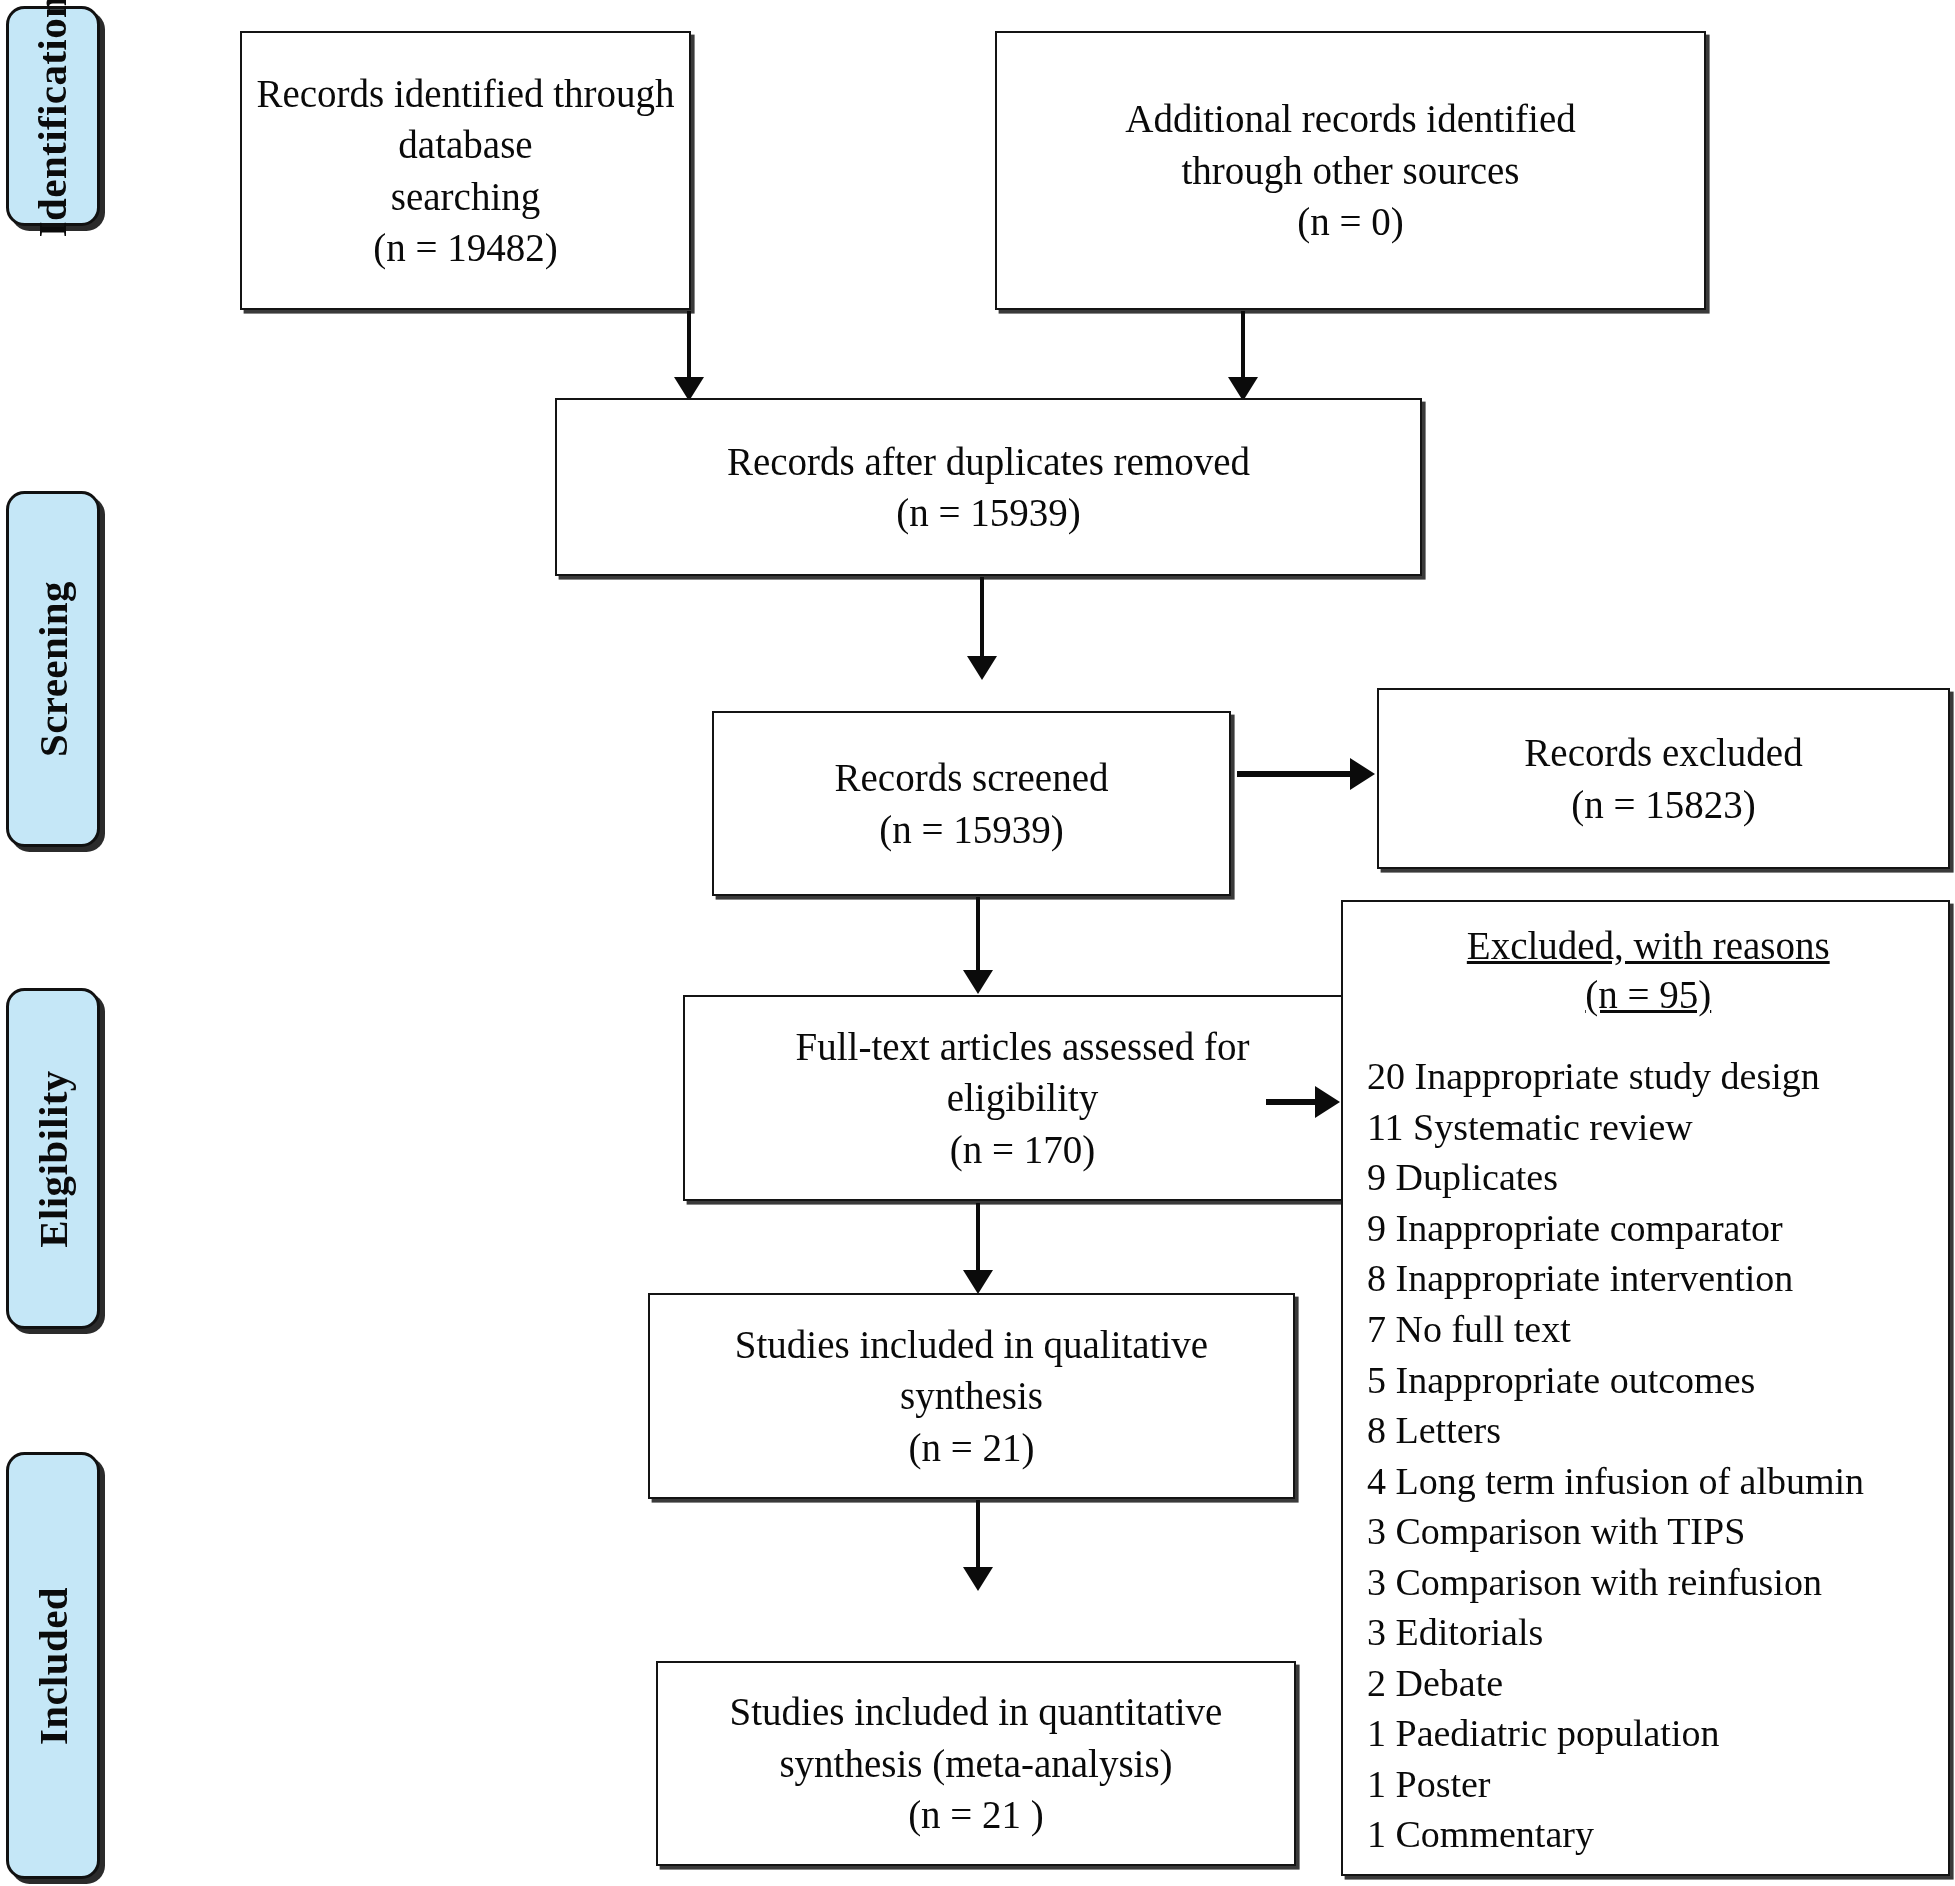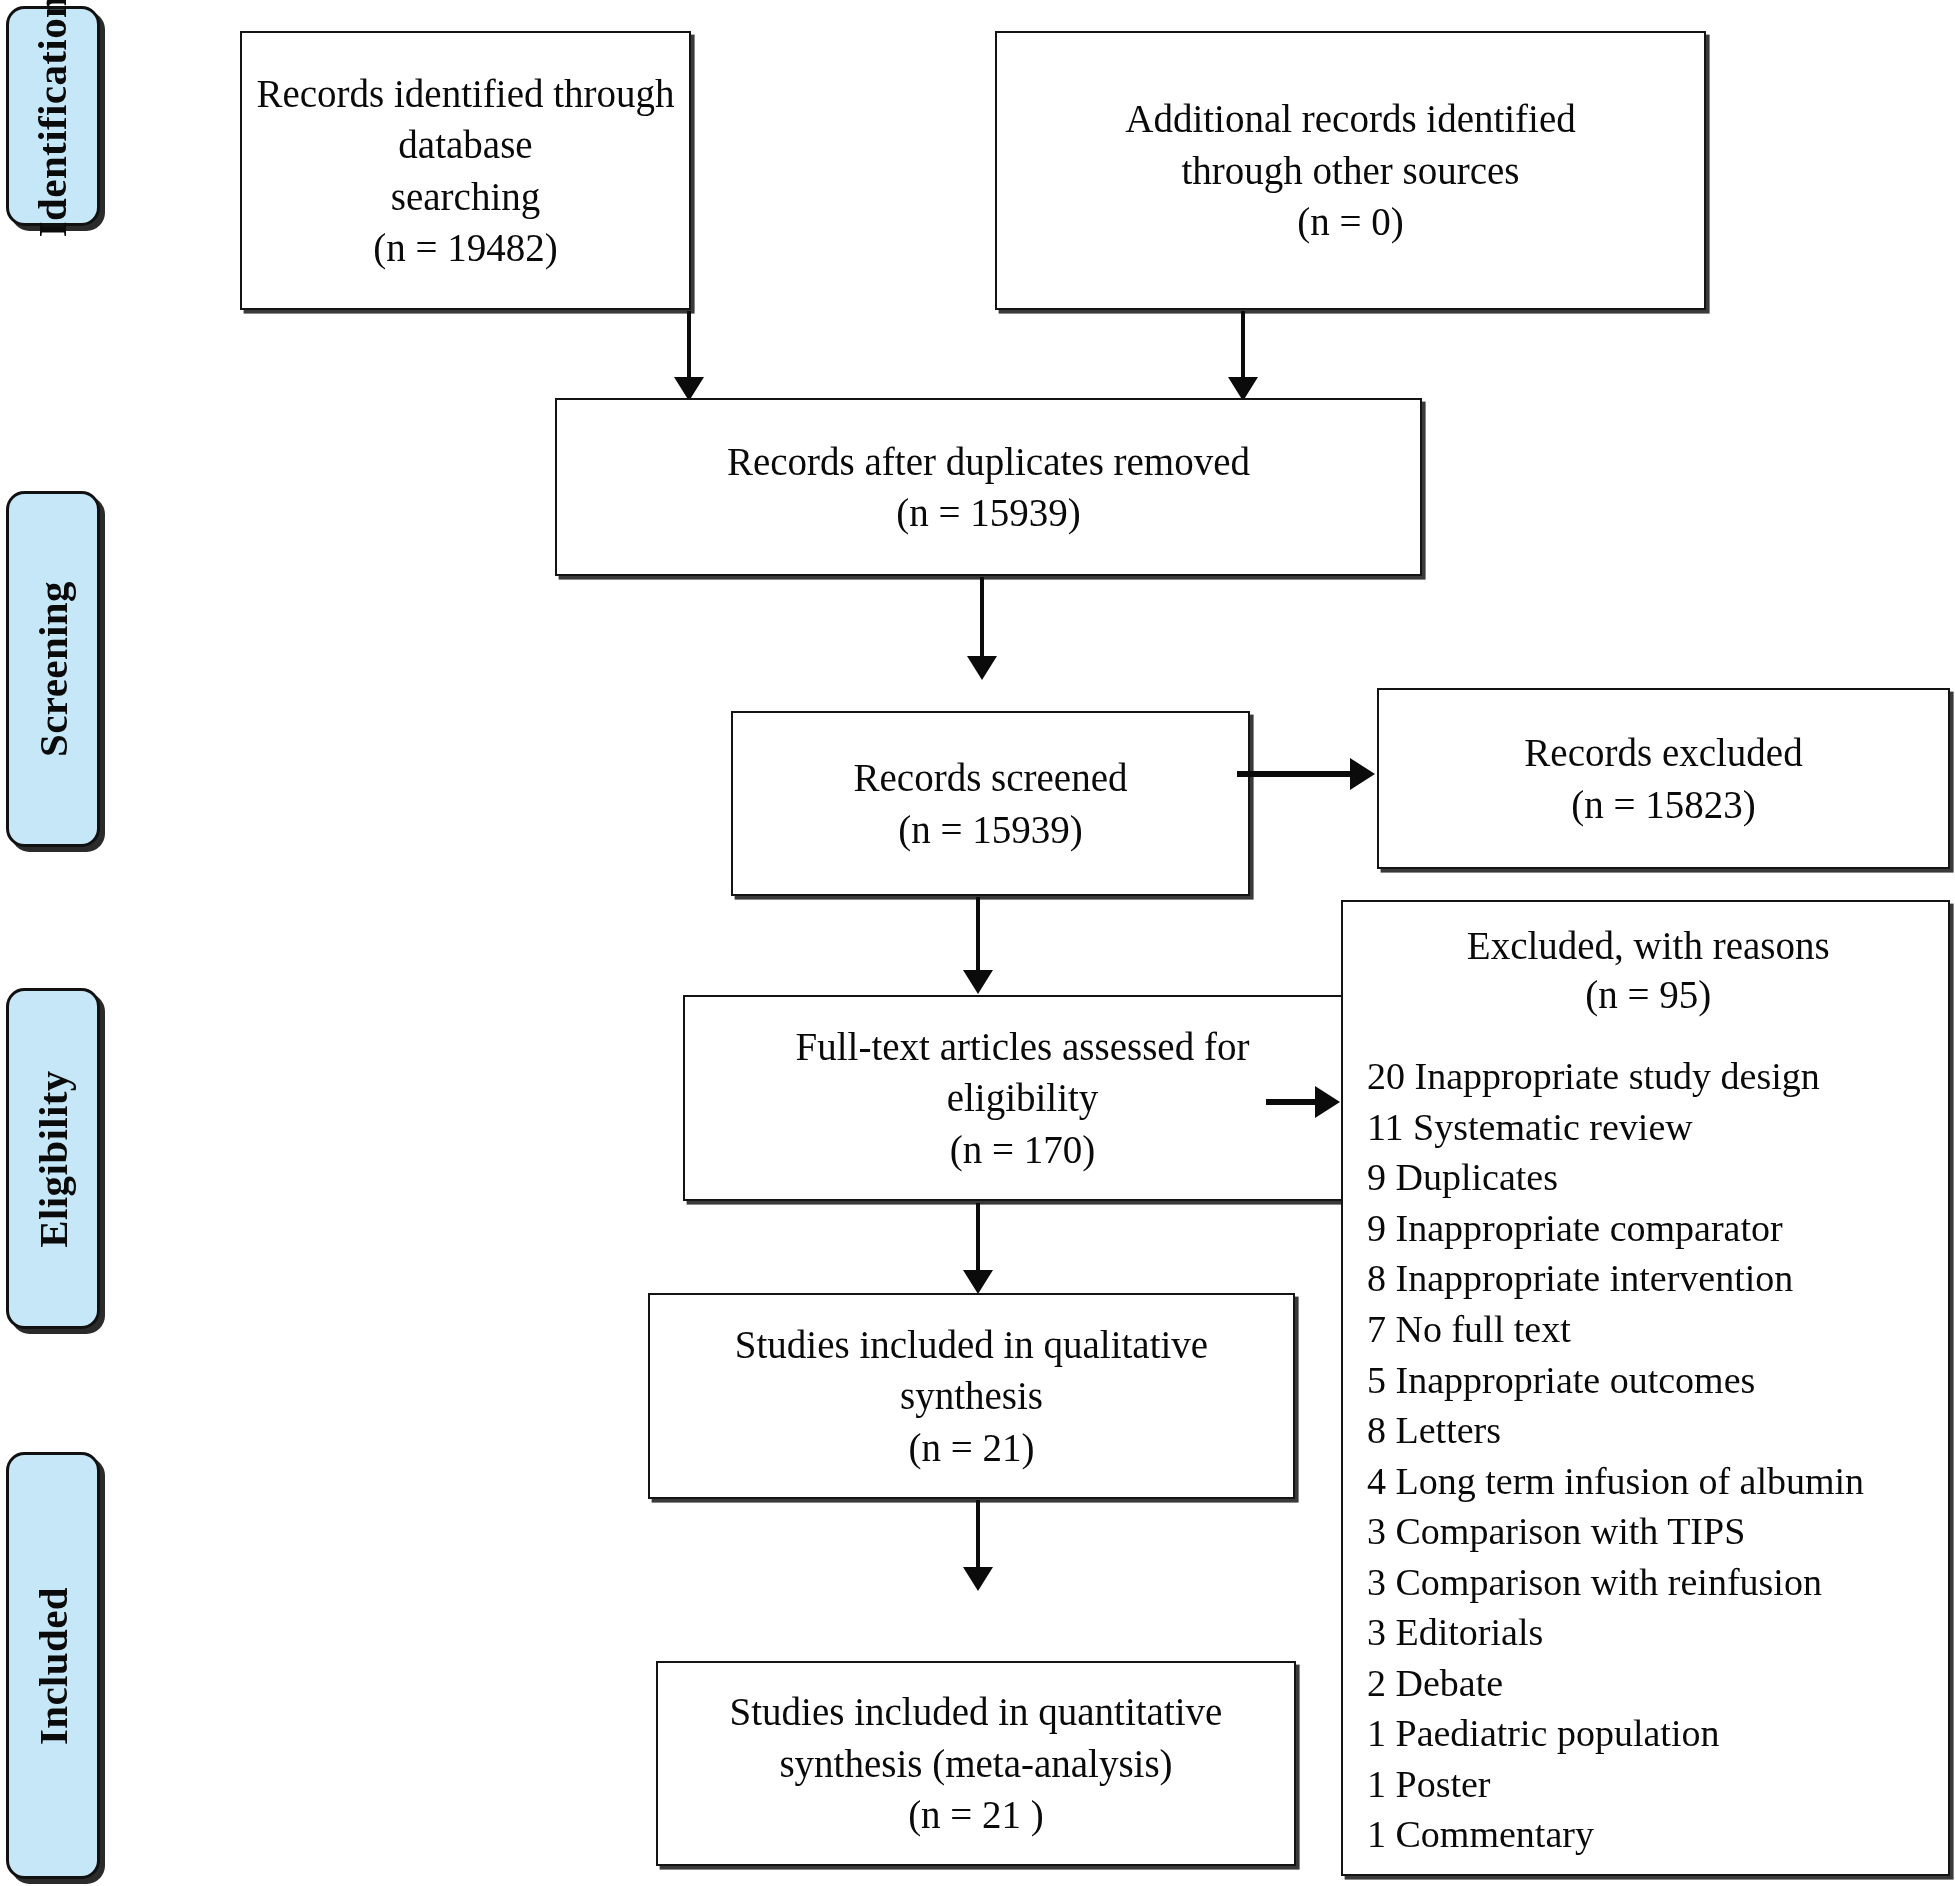--- a/index.html
+++ b/index.html
@@ -69,21 +69,21 @@
     padding: 18.5px 18.5px 12.8px 24px;
     display: block;
   }
   .reasons-head {
     text-align: center;
     font-size: 39px;
     line-height: 1.28;
     color: #0a0a0a;
     margin-bottom: 31px;
   }
-  .reasons-head .ln { display: block; }
+  .reasons-head .ln { display: block; text-decoration: underline; }
   .reasons-list {
     text-align: left;
     font-size: 38px;
     line-height: 1.33;
     color: #0a0a0a;
   }
   .reasons-list .ritem { display: block; white-space: nowrap; }
 
   
   .vline {
@@ -159,21 +159,21 @@
   <div class="box" style="left:555px; top:398px; width:867px; height:178px;">
     <div class="lines">
       <span class="ln">Records after duplicates removed</span>
       <span class="ln">(n = 15939)</span>
     </div>
   </div>
 
   <div class="vline" style="left:980px; top:577px; height:85px;"></div>
   <div class="arrow-down" style="left:967px; top:656px;"></div>
 
-  <div class="box" style="left:731px; top:711px; width:519px; height:185px;">
+  <div class="box" style="left:712px; top:711px; width:519px; height:185px;">
     <div class="lines">
       <span class="ln">Records screened</span>
       <span class="ln">(n = 15939)</span>
     </div>
   </div>
 
   <div class="hline" style="left:1237px; top:771px; width:114px;"></div>
   <div class="arrow-right" style="left:1350px; top:758px;"></div>
 
   <div class="box" style="left:1377px; top:688px; width:573px; height:181px;">

